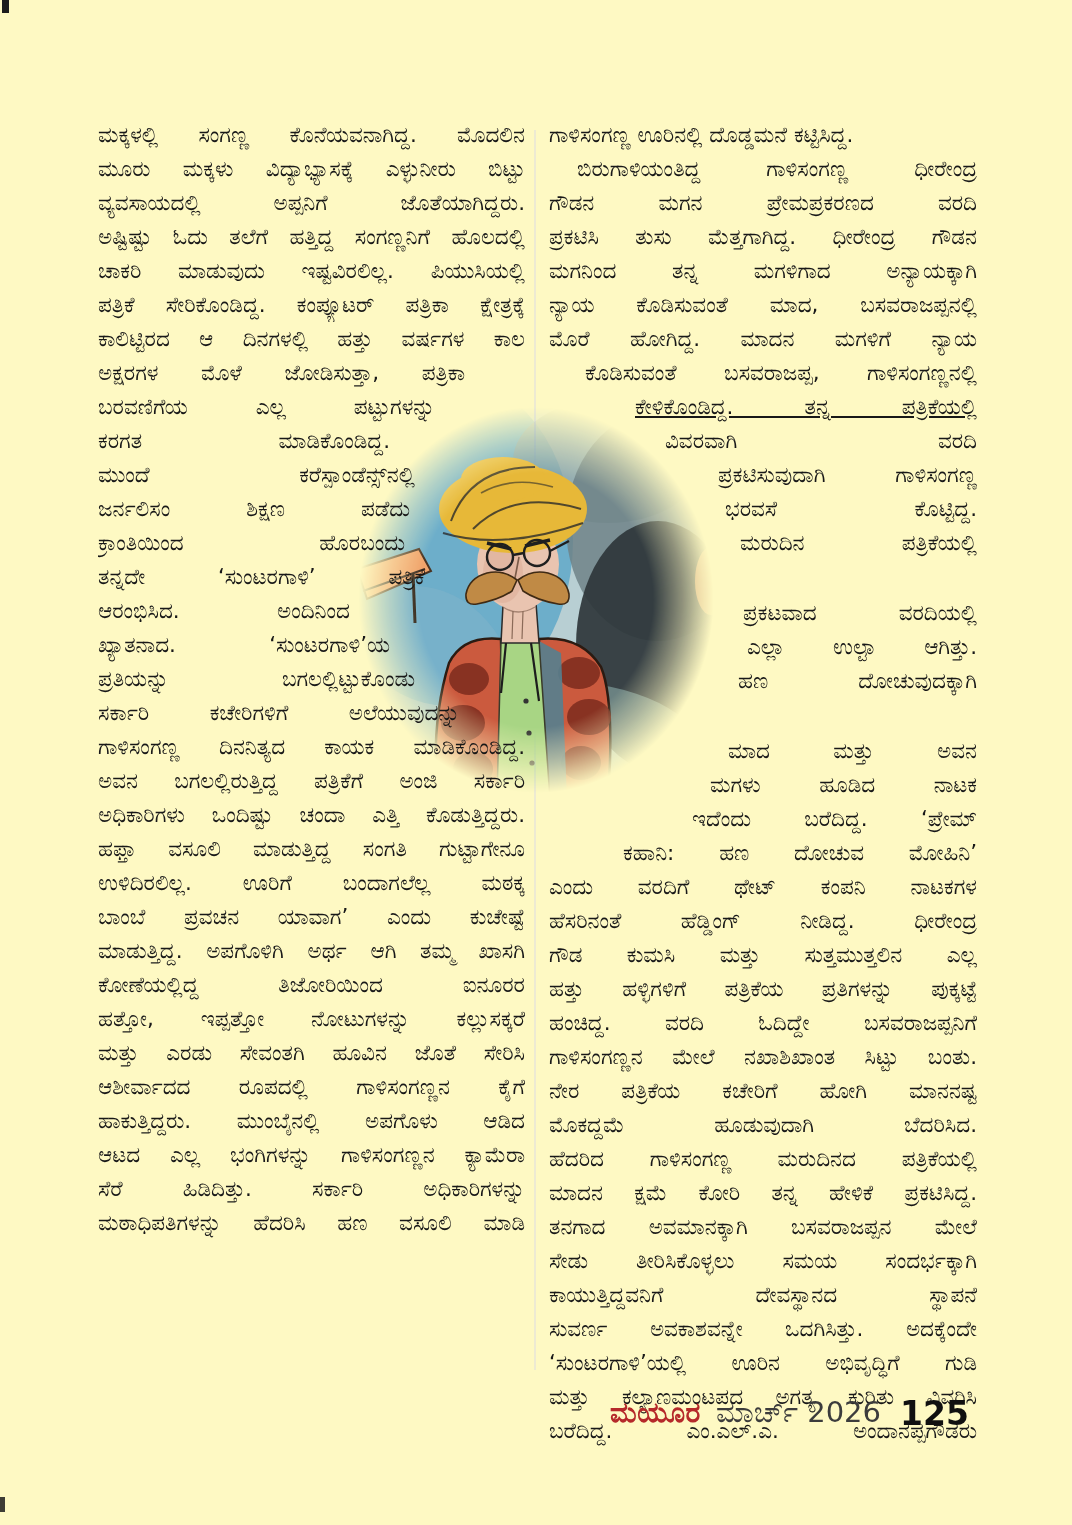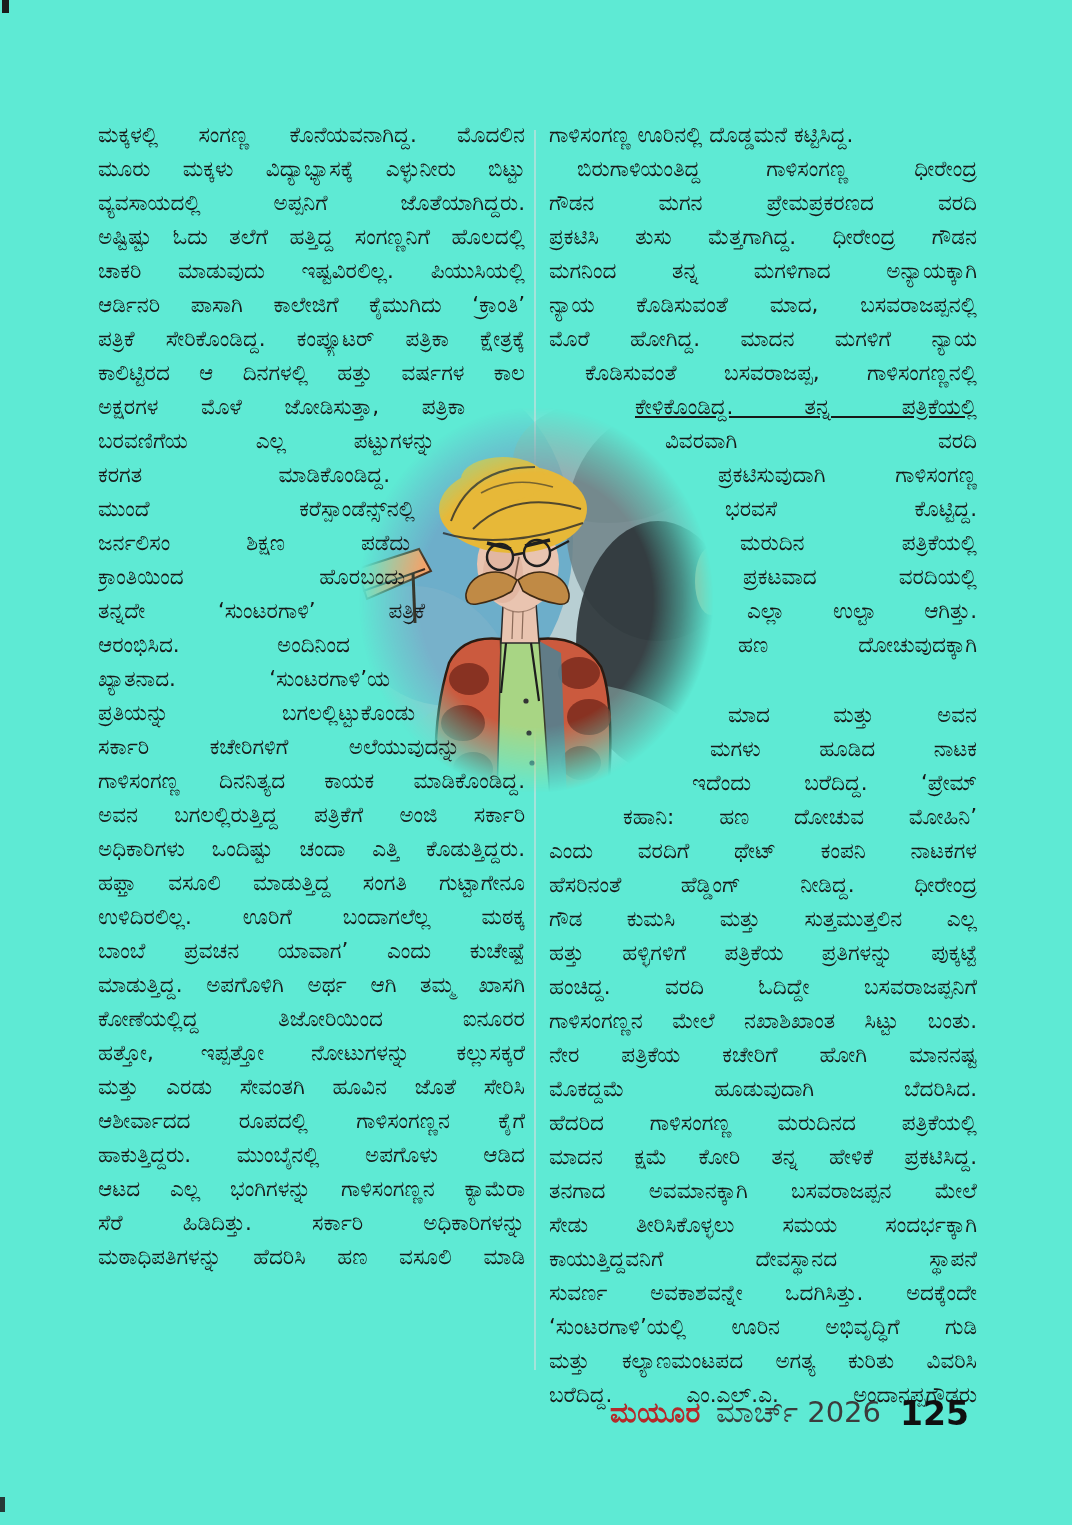--- a/index.html
+++ b/index.html
@@ -1,18 +1,18 @@
 <!DOCTYPE html>
 <html><head>
 <meta charset="utf-8">
 <style>
   html,body{margin:0;padding:0;}
   body{width:1072px;height:1525px;background:#ffffff;position:relative;
        font-family:"DejaVu Sans","Liberation Sans",sans-serif;}
-  .page{position:absolute;inset:0;background:#5eead4;overflow:hidden;padding-left:40px;}
+  .page{position:absolute;inset:0;background:#fef9c3;overflow:hidden;padding-left:40px;}
 
   
   .col{position:absolute;top:118px;z-index:3;}
   .col-left{left:98px;width:427px;}
   .col-right{left:549px;width:428px;}
   .line{height:34px;line-height:33px;font-size:21.5px;color:#181818;
         text-align:justify;text-align-last:justify;overflow:hidden;
         -webkit-font-smoothing:antialiased;}
   .line.natural{text-align-last:left;}
 
@@ -45,21 +45,20 @@
   <div class="mark mark-tl"></div>
   <div class="mark mark-bl"></div>
   <div class="gutter"></div>
 
   <div class="col col-left">
       <div class="line">ಮಕ್ಕಳಲ್ಲಿ ಸಂಗಣ್ಣ ಕೊನೆಯವನಾಗಿದ್ದ. ಮೊದಲಿನ</div>
       <div class="line">ಮೂರು ಮಕ್ಕಳು ವಿದ್ಯಾಭ್ಯಾಸಕ್ಕೆ ಎಳ್ಳುನೀರು ಬಿಟ್ಟು</div>
       <div class="line">ವ್ಯವಸಾಯದಲ್ಲಿ ಅಪ್ಪನಿಗೆ ಜೊತೆಯಾಗಿದ್ದರು.</div>
       <div class="line">ಅಷ್ಟಿಷ್ಟು ಓದು ತಲೆಗೆ ಹತ್ತಿದ್ದ ಸಂಗಣ್ಣನಿಗೆ ಹೊಲದಲ್ಲಿ</div>
       <div class="line">ಚಾಕರಿ ಮಾಡುವುದು ಇಷ್ಟವಿರಲಿಲ್ಲ. ಪಿಯುಸಿಯಲ್ಲಿ</div>
-      <div class="line">ಆರ್ಡಿನರಿ ಪಾಸಾಗಿ ಕಾಲೇಜಿಗೆ ಕೈಮುಗಿದು ‘ಕ್ರಾಂತಿ’</div>
       <div class="line">ಪತ್ರಿಕೆ ಸೇರಿಕೊಂಡಿದ್ದ. ಕಂಪ್ಯೂಟರ್ ಪತ್ರಿಕಾ ಕ್ಷೇತ್ರಕ್ಕೆ</div>
       <div class="line">ಕಾಲಿಟ್ಟಿರದ ಆ ದಿನಗಳಲ್ಲಿ ಹತ್ತು ವರ್ಷಗಳ ಕಾಲ</div>
       <div class="line" style="padding-right: 60px;">ಅಕ್ಷರಗಳ ಮೊಳೆ ಜೋಡಿಸುತ್ತಾ, ಪತ್ರಿಕಾ</div>
       <div class="line" style="padding-right: 90px;">ಬರವಣಿಗೆಯ ಎಲ್ಲ ಪಟ್ಟುಗಳನ್ನು</div>
       <div class="line" style="padding-right: 135px;">ಕರಗತ ಮಾಡಿಕೊಂಡಿದ್ದ.</div>
       <div class="line" style="padding-right: 110px;">ಮುಂದೆ ಕರೆಸ್ಪಾಂಡೆನ್ಸ್‌ನಲ್ಲಿ</div>
       <div class="line" style="padding-right: 115px;">ಜರ್ನಲಿಸಂ ಶಿಕ್ಷಣ ಪಡೆದು</div>
       <div class="line" style="padding-right: 120px;">ಕ್ರಾಂತಿಯಿಂದ ಹೊರಬಂದು</div>
       <div class="line" style="padding-right: 100px;">ತನ್ನದೇ ‘ಸುಂಟರಗಾಳಿ’ ಪತ್ರಿಕೆ</div>
       <div class="line" style="padding-right: 175px;">ಆರಂಭಿಸಿದ. ಅಂದಿನಿಂದ</div>
@@ -90,21 +89,21 @@
       <div class="line">ಪ್ರಕಟಿಸಿ ತುಸು ಮೆತ್ತಗಾಗಿದ್ದ. ಧೀರೇಂದ್ರ ಗೌಡನ</div>
       <div class="line">ಮಗನಿಂದ ತನ್ನ ಮಗಳಿಗಾದ ಅನ್ಯಾಯಕ್ಕಾಗಿ</div>
       <div class="line">ನ್ಯಾಯ ಕೊಡಿಸುವಂತೆ ಮಾದ, ಬಸವರಾಜಪ್ಪನಲ್ಲಿ</div>
       <div class="line">ಮೊರೆ ಹೋಗಿದ್ದ. ಮಾದನ ಮಗಳಿಗೆ ನ್ಯಾಯ</div>
       <div class="line" style="padding-left: 36px;">ಕೊಡಿಸುವಂತೆ ಬಸವರಾಜಪ್ಪ, ಗಾಳಿಸಂಗಣ್ಣನಲ್ಲಿ</div>
       <div class="line" style="padding-left: 86px; text-decoration: underline;">ಕೇಳಿಕೊಂಡಿದ್ದ. ತನ್ನ ಪತ್ರಿಕೆಯಲ್ಲಿ</div>
       <div class="line" style="padding-left: 116px;">ವಿವರವಾಗಿ ವರದಿ</div>
       <div class="line" style="padding-left: 169px;">ಪ್ರಕಟಿಸುವುದಾಗಿ ಗಾಳಿಸಂಗಣ್ಣ</div>
       <div class="line" style="padding-left: 176px;">ಭರವಸೆ ಕೊಟ್ಟಿದ್ದ.</div>
       <div class="line" style="padding-left: 191px;">ಮರುದಿನ ಪತ್ರಿಕೆಯಲ್ಲಿ</div>
-      <div class="line" style="padding-left: 194px;">ಪ್ರಕಟವಾದ ವರದಿಯಲ್ಲಿ</div>
+      <div class="line" style="padding-left: 194px; margin-top: 36px;">ಪ್ರಕಟವಾದ ವರದಿಯಲ್ಲಿ</div>
       <div class="line" style="padding-left: 198px;">ಎಲ್ಲಾ ಉಲ್ಟಾ ಆಗಿತ್ತು.</div>
       <div class="line" style="padding-left: 189px;">ಹಣ ದೋಚುವುದಕ್ಕಾಗಿ</div>
       <div class="line" style="padding-left: 179px; margin-top: 36px;">ಮಾದ ಮತ್ತು ಅವನ</div>
       <div class="line" style="padding-left: 161px;">ಮಗಳು ಹೂಡಿದ ನಾಟಕ</div>
       <div class="line" style="padding-left: 143px;">ಇದೆಂದು ಬರೆದಿದ್ದ. ‘ಪ್ರೇಮ್</div>
       <div class="line" style="padding-left: 74px;">ಕಹಾನಿ: ಹಣ ದೋಚುವ ಮೋಹಿನಿ’</div>
       <div class="line">ಎಂದು ವರದಿಗೆ ಥೇಟ್ ಕಂಪನಿ ನಾಟಕಗಳ</div>
       <div class="line">ಹೆಸರಿನಂತೆ ಹೆಡ್ಡಿಂಗ್ ನೀಡಿದ್ದ. ಧೀರೇಂದ್ರ</div>
       <div class="line">ಗೌಡ ಕುಮಸಿ ಮತ್ತು ಸುತ್ತಮುತ್ತಲಿನ ಎಲ್ಲ</div>
       <div class="line">ಹತ್ತು ಹಳ್ಳಿಗಳಿಗೆ ಪತ್ರಿಕೆಯ ಪ್ರತಿಗಳನ್ನು ಪುಕ್ಕಟ್ಟೆ</div>

